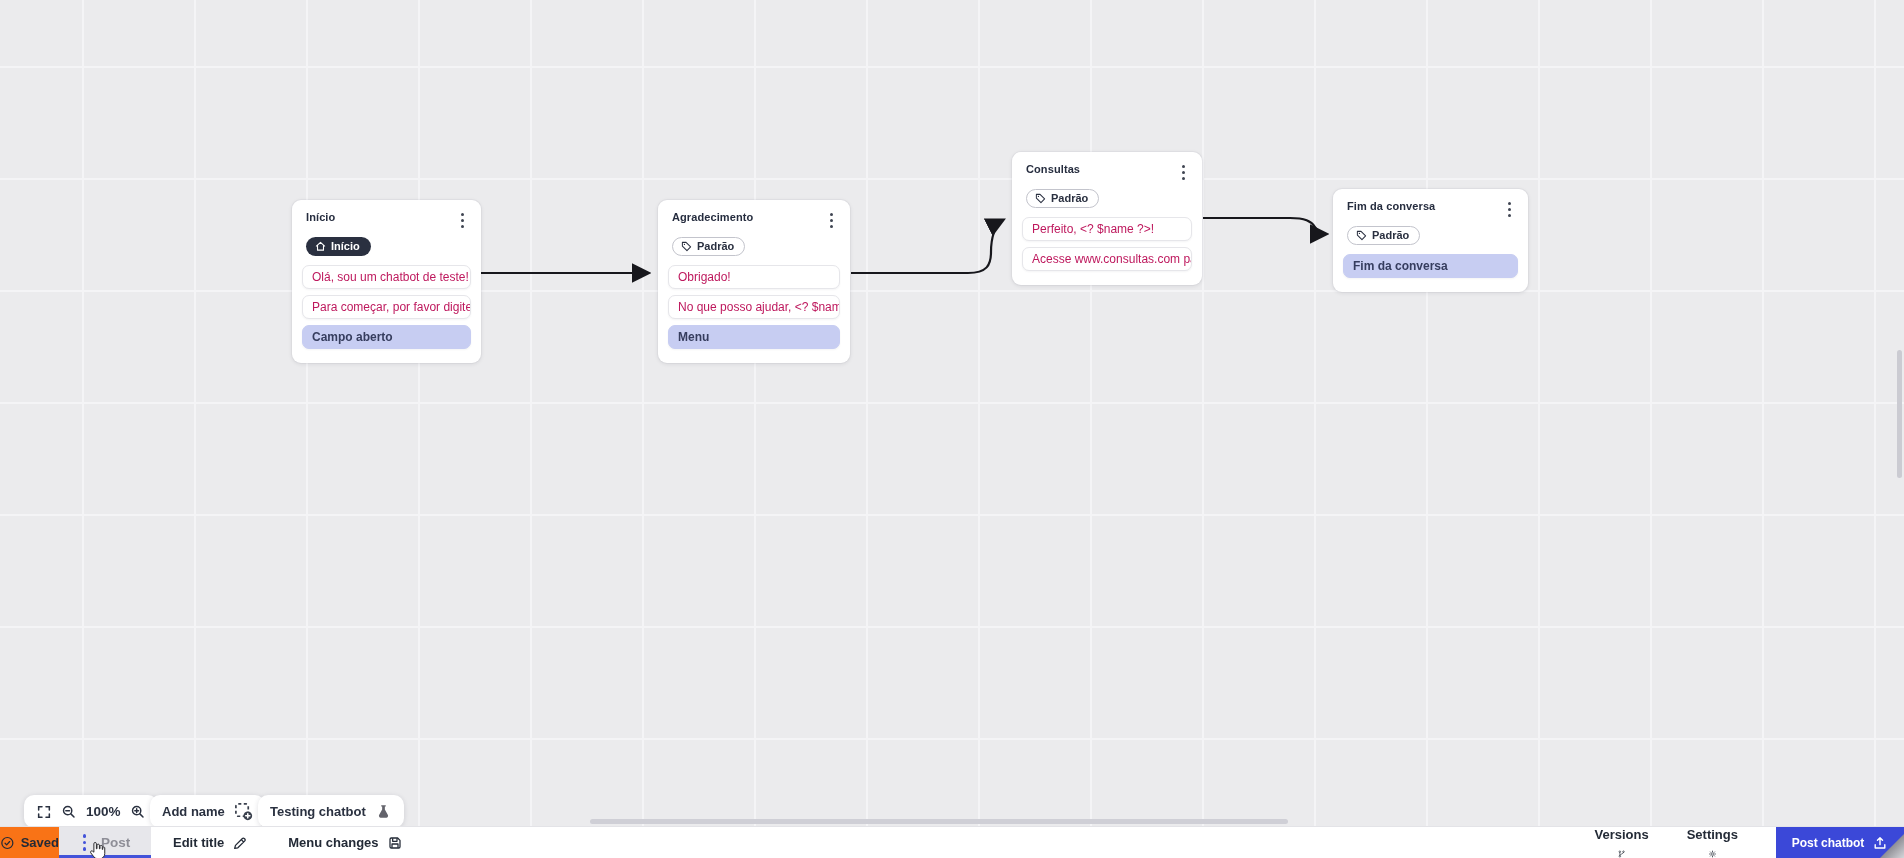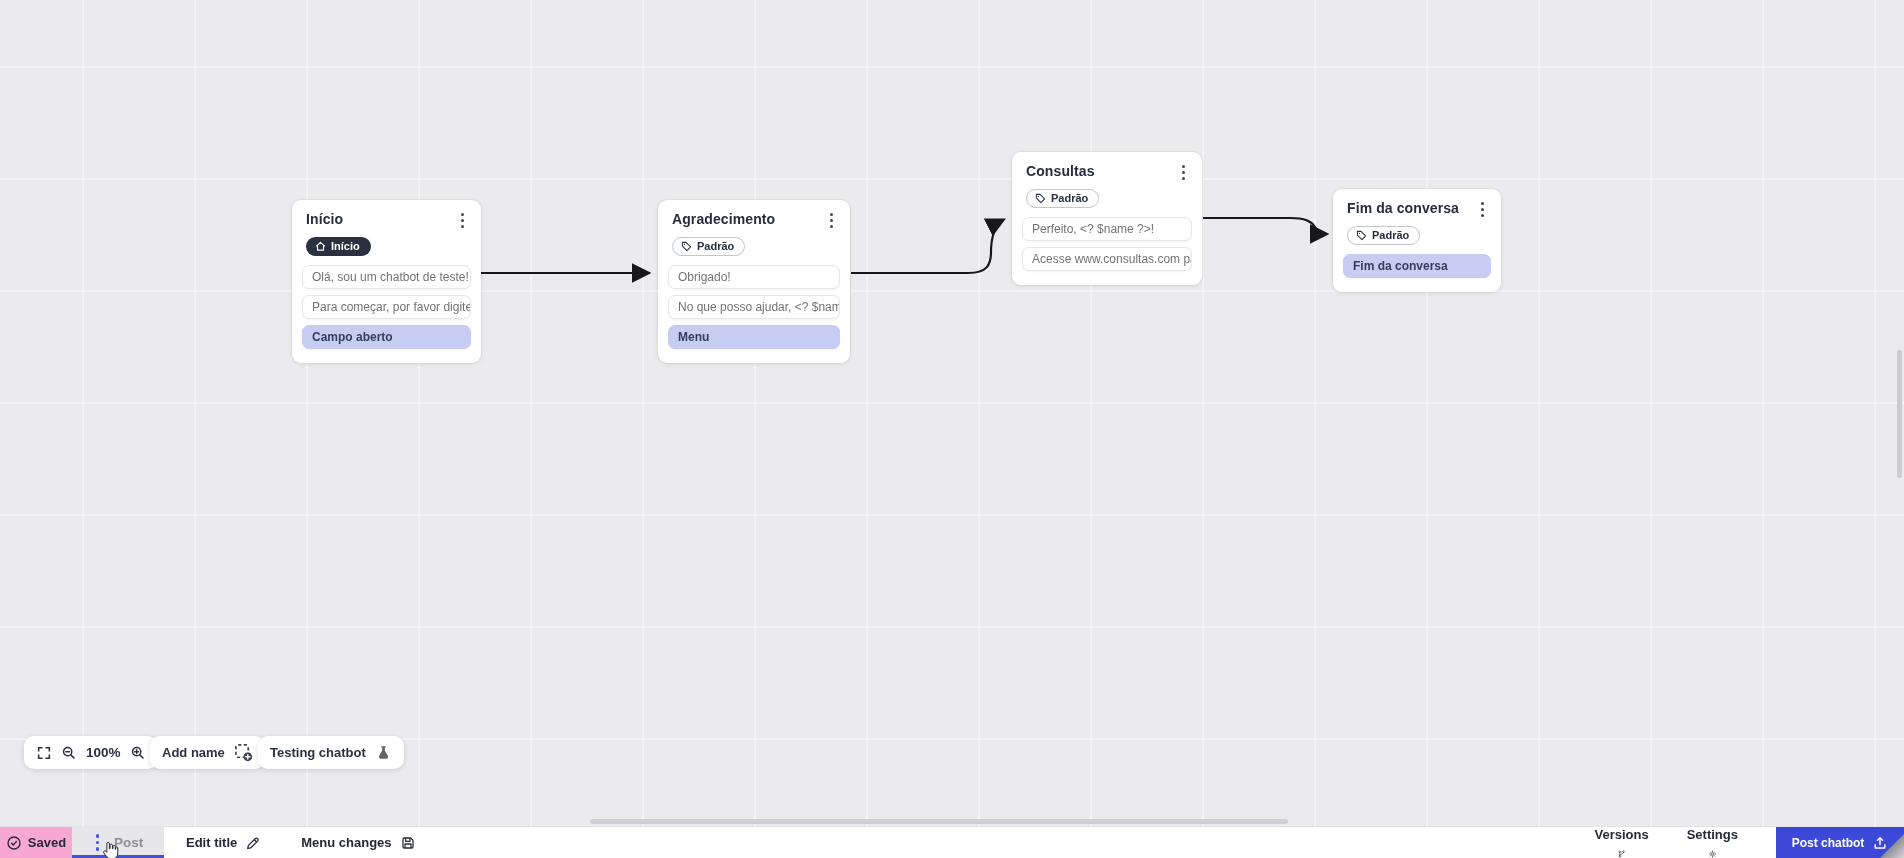--- a/index.html
+++ b/index.html
@@ -14,57 +14,57 @@
       linear-gradient(90deg,#f4f4f6 2px, transparent 2px);
     background-size:112px 112px; background-position:-30px -46px; }
 
   .edges { position:absolute; left:0; top:0; width:1904px; height:826px; pointer-events:none; }
 
   
   .node { position:absolute; background:#fff; border-radius:9px;
     box-shadow:0 1px 4px rgba(30,30,50,.10), 0 0 0 1px rgba(30,30,50,.03);
     padding:11px 10px 8px 10px; }
   .node-head { display:flex; align-items:flex-start; justify-content:space-between; padding:0 4px; }
-  .node-title { font-size:14px; font-weight:700; color:#262d3f; letter-spacing:.1px; }
+  .node-title { font-size:11px; font-weight:700; color:#262d3f; letter-spacing:.1px; }
   .kebab { display:flex; flex-direction:column; align-items:center; color:#3f4552; cursor:pointer; padding:1px 3px; }
   .kebab i { width:3px; height:3px; border-radius:50%; background:currentColor; display:block; margin:1.4px 0; }
 
   .badge-dark { display:inline-flex; align-items:center; gap:5px; margin:7px 0 0 4px;
     background:#2a3040; color:#fff; border-radius:12px; padding:3px 11px 4px 9px;
     font-size:11px; font-weight:700; }
   .tag-pill { display:inline-flex; align-items:center; gap:5px; margin:7px 0 0 4px;
     background:#fff; color:#2a3040; border:1px solid #c3c4cc; border-radius:12px;
     padding:2px 10px 3px 8px; font-size:11px; font-weight:700; }
 
   .rows { margin-top:9px; }
   .row { height:24px; display:flex; align-items:center; padding:0 9px;
     background:#fff; border:1px solid #e6e6ea; border-radius:7px; margin-bottom:6px;
-    font-size:12px; color:#737373; white-space:nowrap; overflow:hidden;
+    font-size:12px; color:#be185d; white-space:nowrap; overflow:hidden;
     box-shadow:0 1px 2px rgba(30,30,50,.05); cursor:pointer; }
   .row.highlight { background:#c7cdf2; border-color:#c7cdf2; color:#363d5e; font-weight:700; }
 
   
-  .toolbar-card { position:absolute; top:736px; height:33px; background:#fff; border-radius:10px;
+  .toolbar-card { position:absolute; top:795px; height:33px; background:#fff; border-radius:10px;
     box-shadow:0 1px 5px rgba(40,40,60,.15); display:flex; align-items:center; gap:9px;
     padding:0 12px; font-size:13px; font-weight:700; color:#2a3140; }
   .toolbar-card svg { display:block; }
   .icon-btn { display:flex; align-items:center; cursor:pointer; }
   .zoom-level { font-size:13.5px; }
 
   
   .hscroll { position:absolute; left:590px; top:819px; width:698px; height:5px;
     border-radius:3px; background:#cfcfd6; }
   .vscroll { position:absolute; left:1897px; top:350px; width:5px; height:128px;
     border-radius:3px; background:#cbcbd2; }
 
   
   .bottombar { position:absolute; left:0; top:826px; width:1904px; height:32px;
     background:#fff; border-top:1px solid #e3e3e7; display:flex; align-items:stretch;
     font-size:13px; color:#232a36; }
-  .saved-chip { width:72px; background:#f9a8d4; display:flex; align-items:center;
+  .saved-chip { width:59px; background:#f97316; display:flex; align-items:center;
     justify-content:center; gap:6px; font-weight:700; }
   .flow-tab { width:92px; background:#e7e7eb; position:relative; display:flex;
     align-items:center; justify-content:center; gap:12px; color:#8e8e97;
     font-size:13.5px; font-weight:700; cursor:pointer; }
   .flow-tab .kebab { color:#4353d9; }
   .flow-tab .kebab i { width:3.5px; height:3.5px; }
   .flow-underline { position:absolute; left:0; right:0; bottom:0; height:3px; background:#4353d9; }
   .hand-cursor { position:absolute; left:28px; top:13px; z-index:9; }
   .bb-item { display:flex; align-items:center; gap:8px; font-weight:700; cursor:pointer; }
   .bb-item.edit { margin-left:22px; }
@@ -153,21 +153,21 @@
         <circle cx="7.5" cy="7.5" r="1.4" fill="#2a3040"></circle>
       </svg>
       <span>Padrão</span>
     </span>
     <div class="rows">
       <div class="row">Perfeito, &lt;? $name ?&gt;!</div>
       <div class="row">Acesse www.consultas.com par...</div>
     </div>
   </div>
 
-  <div class="node" style="left:1333px; top:189px; width:168px;">
+  <div class="node" style="left:1333px; top:189px; width:195px;">
     <div class="node-head">
       <span class="node-title">Fim da conversa</span>
       <span class="kebab">
           <i></i>
           <i></i>
           <i></i>
         </span>
     </div>
     <span class="tag-pill">
       <svg width="11" height="11" viewBox="0 0 24 24">

